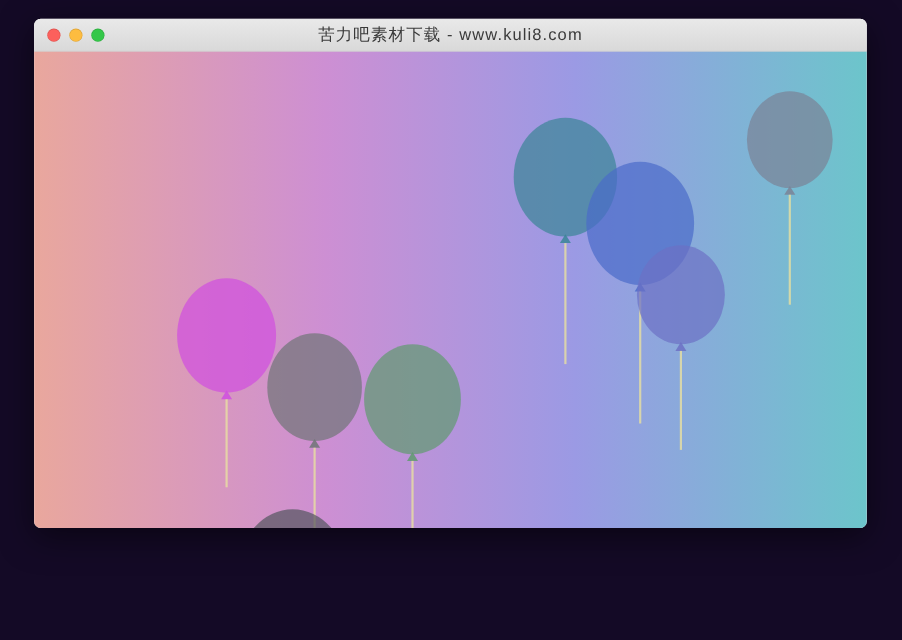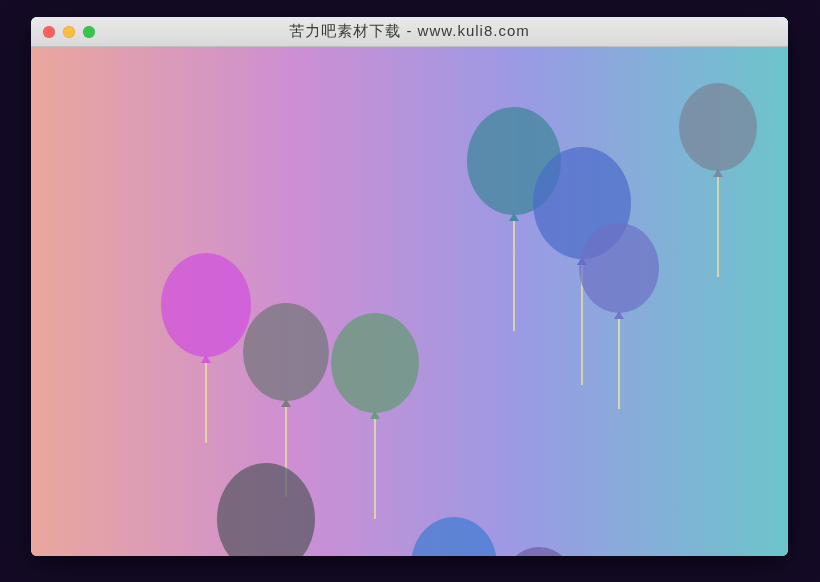--- a/index.html
+++ b/index.html
@@ -8,21 +8,21 @@
     height: 582px;
     background: #140a26;
     font-family: "Comic Sans MS", "Microsoft YaHei", sans-serif;
     overflow: hidden;
   }
   .window {
     position: absolute;
     top: 17px;
     left: 31px;
     width: 757px;
-    height: 539px;
+    height: 463px;
     border-radius: 6px;
     overflow: hidden;
     box-shadow: 0 8px 30px rgba(0,0,0,0.5);
     background: #fff;
   }
   .titlebar {
     height: 30px;
     background: linear-gradient(#e9e9e9, #d9d9d9);
     border-bottom: 1px solid #bfbfbf;
     display: flex;

